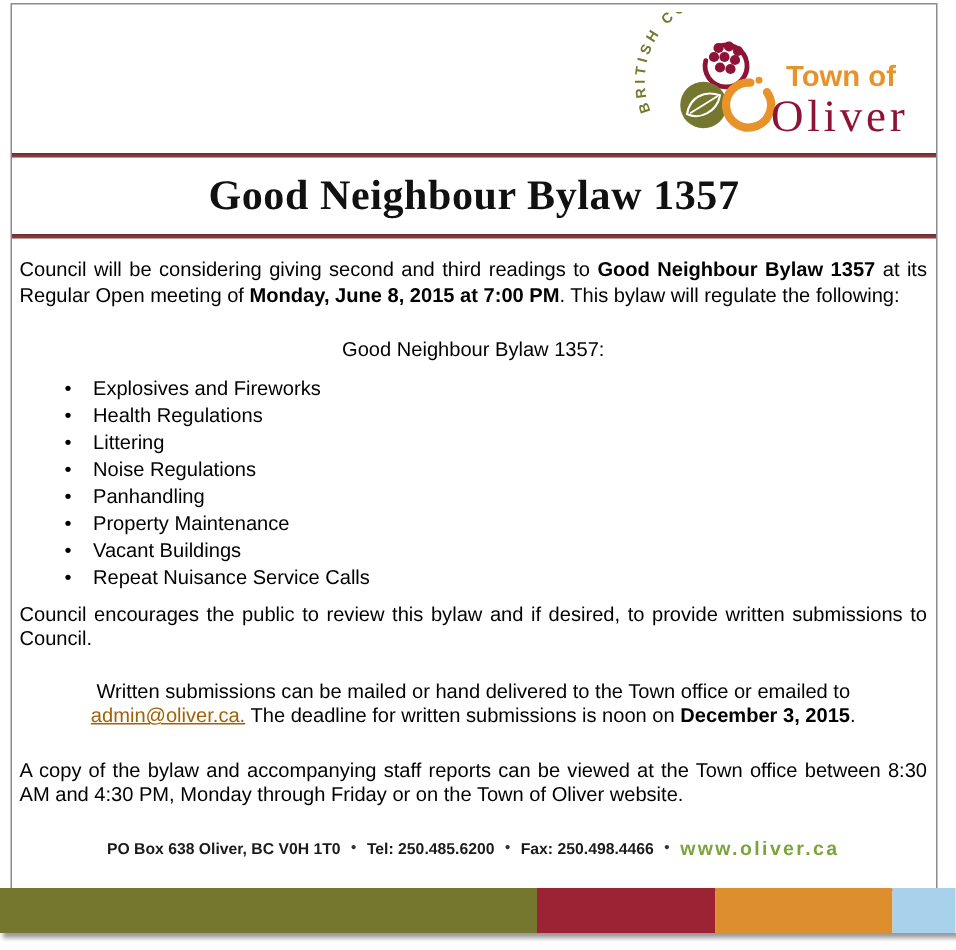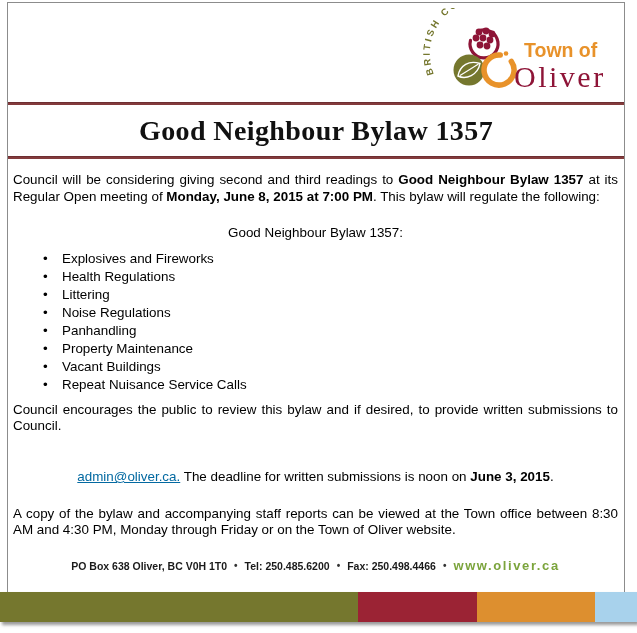--- a/index.html
+++ b/index.html
@@ -119,21 +119,21 @@
         <li>Littering</li>
         <li>Noise Regulations</li>
         <li>Panhandling</li>
         <li>Property Maintenance</li>
         <li>Vacant Buildings</li>
         <li>Repeat Nuisance Service Calls</li>
       </ul>
 
     <p class="justify p-encourage">Council encourages the public to review this bylaw and if desired, to provide written submissions to Council.</p>
 
-    <p class="p-written"><br><a class="email-link" href="#" style="color: #0369a1;">admin@oliver.ca.</a><span> The deadline for written submissions is noon on </span><b>June 3, 2015</b><span>.</span></p>
+    <p class="p-written"><span>Written submissions can be mailed or hand delivered to the Town office or emailed to</span><br><a class="email-link" href="#" style="color: #a16207;">admin@oliver.ca.</a><span> The deadline for written submissions is noon on </span><b>December 3, 2015</b><span>.</span></p>
 
     <p class="justify p-copy">A copy of the bylaw and accompanying staff reports can be viewed at the Town office between 8:30 AM and 4:30 PM, Monday through Friday or on the Town of Oliver website.</p>
 
     <div class="footer-line">
       <span>PO Box 638 Oliver, BC V0H 1T0</span>
       <span class="sep">•</span>
       <span>Tel: 250.485.6200</span>
       <span class="sep">•</span>
       <span>Fax: 250.498.4466</span>
       <span class="sep">•</span>

